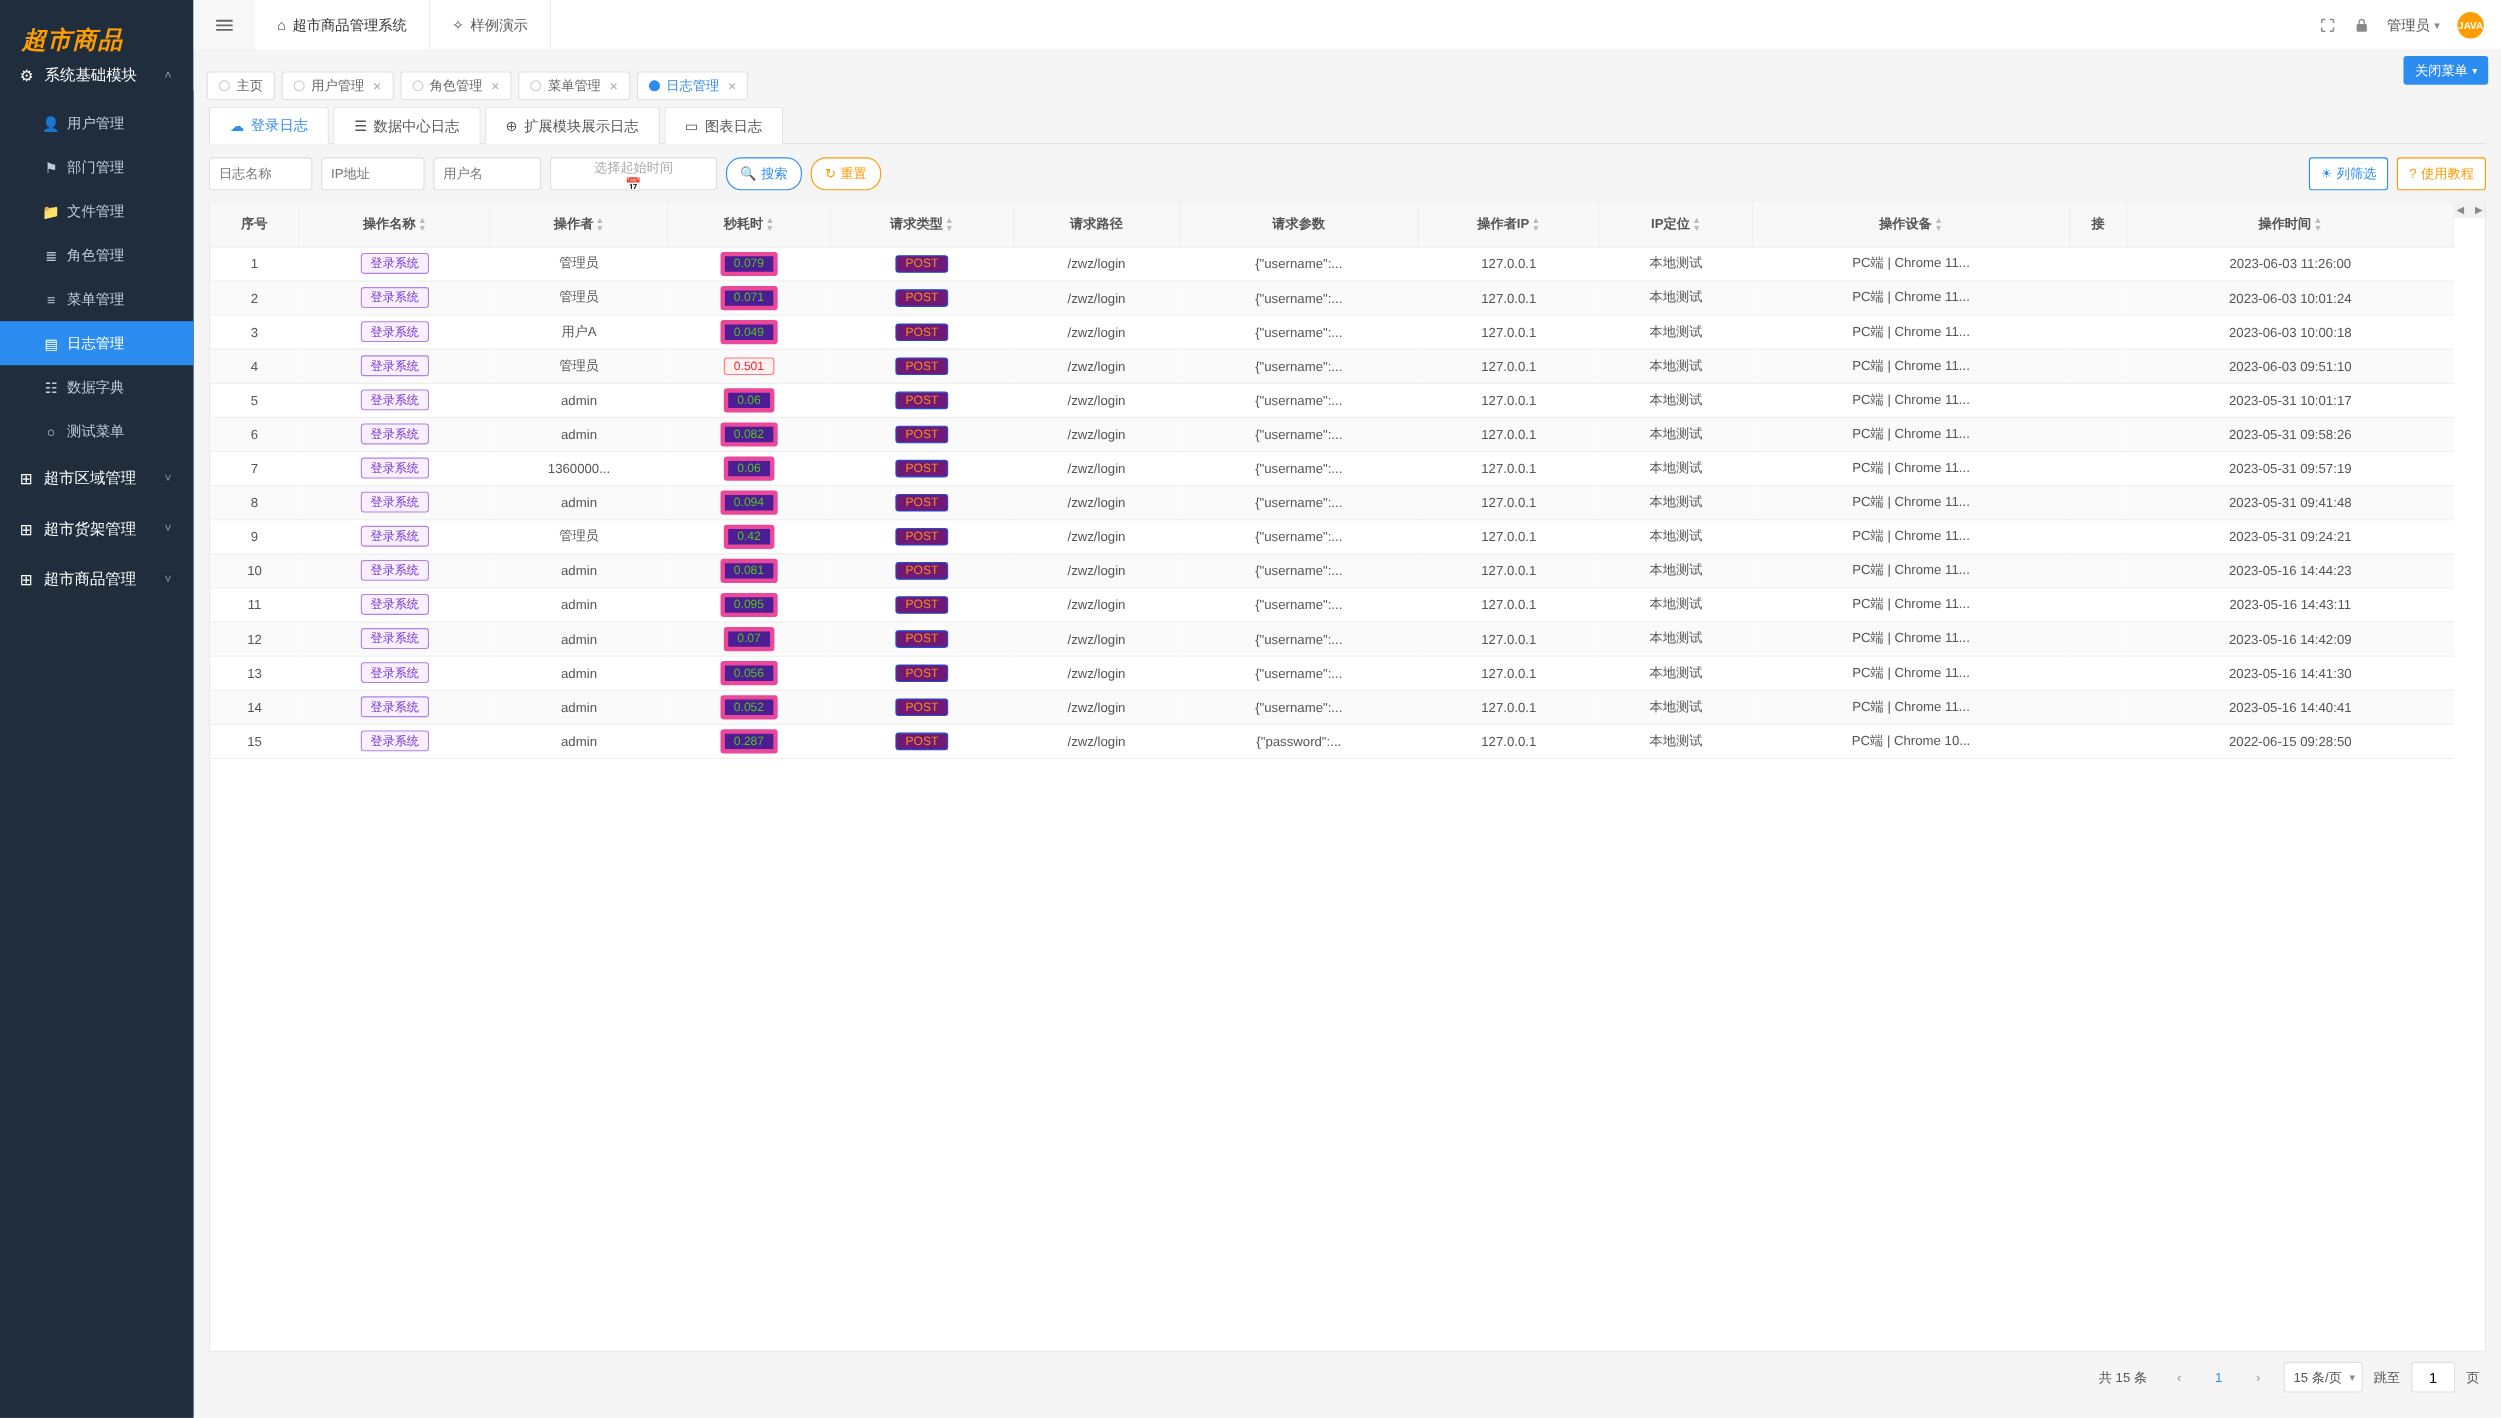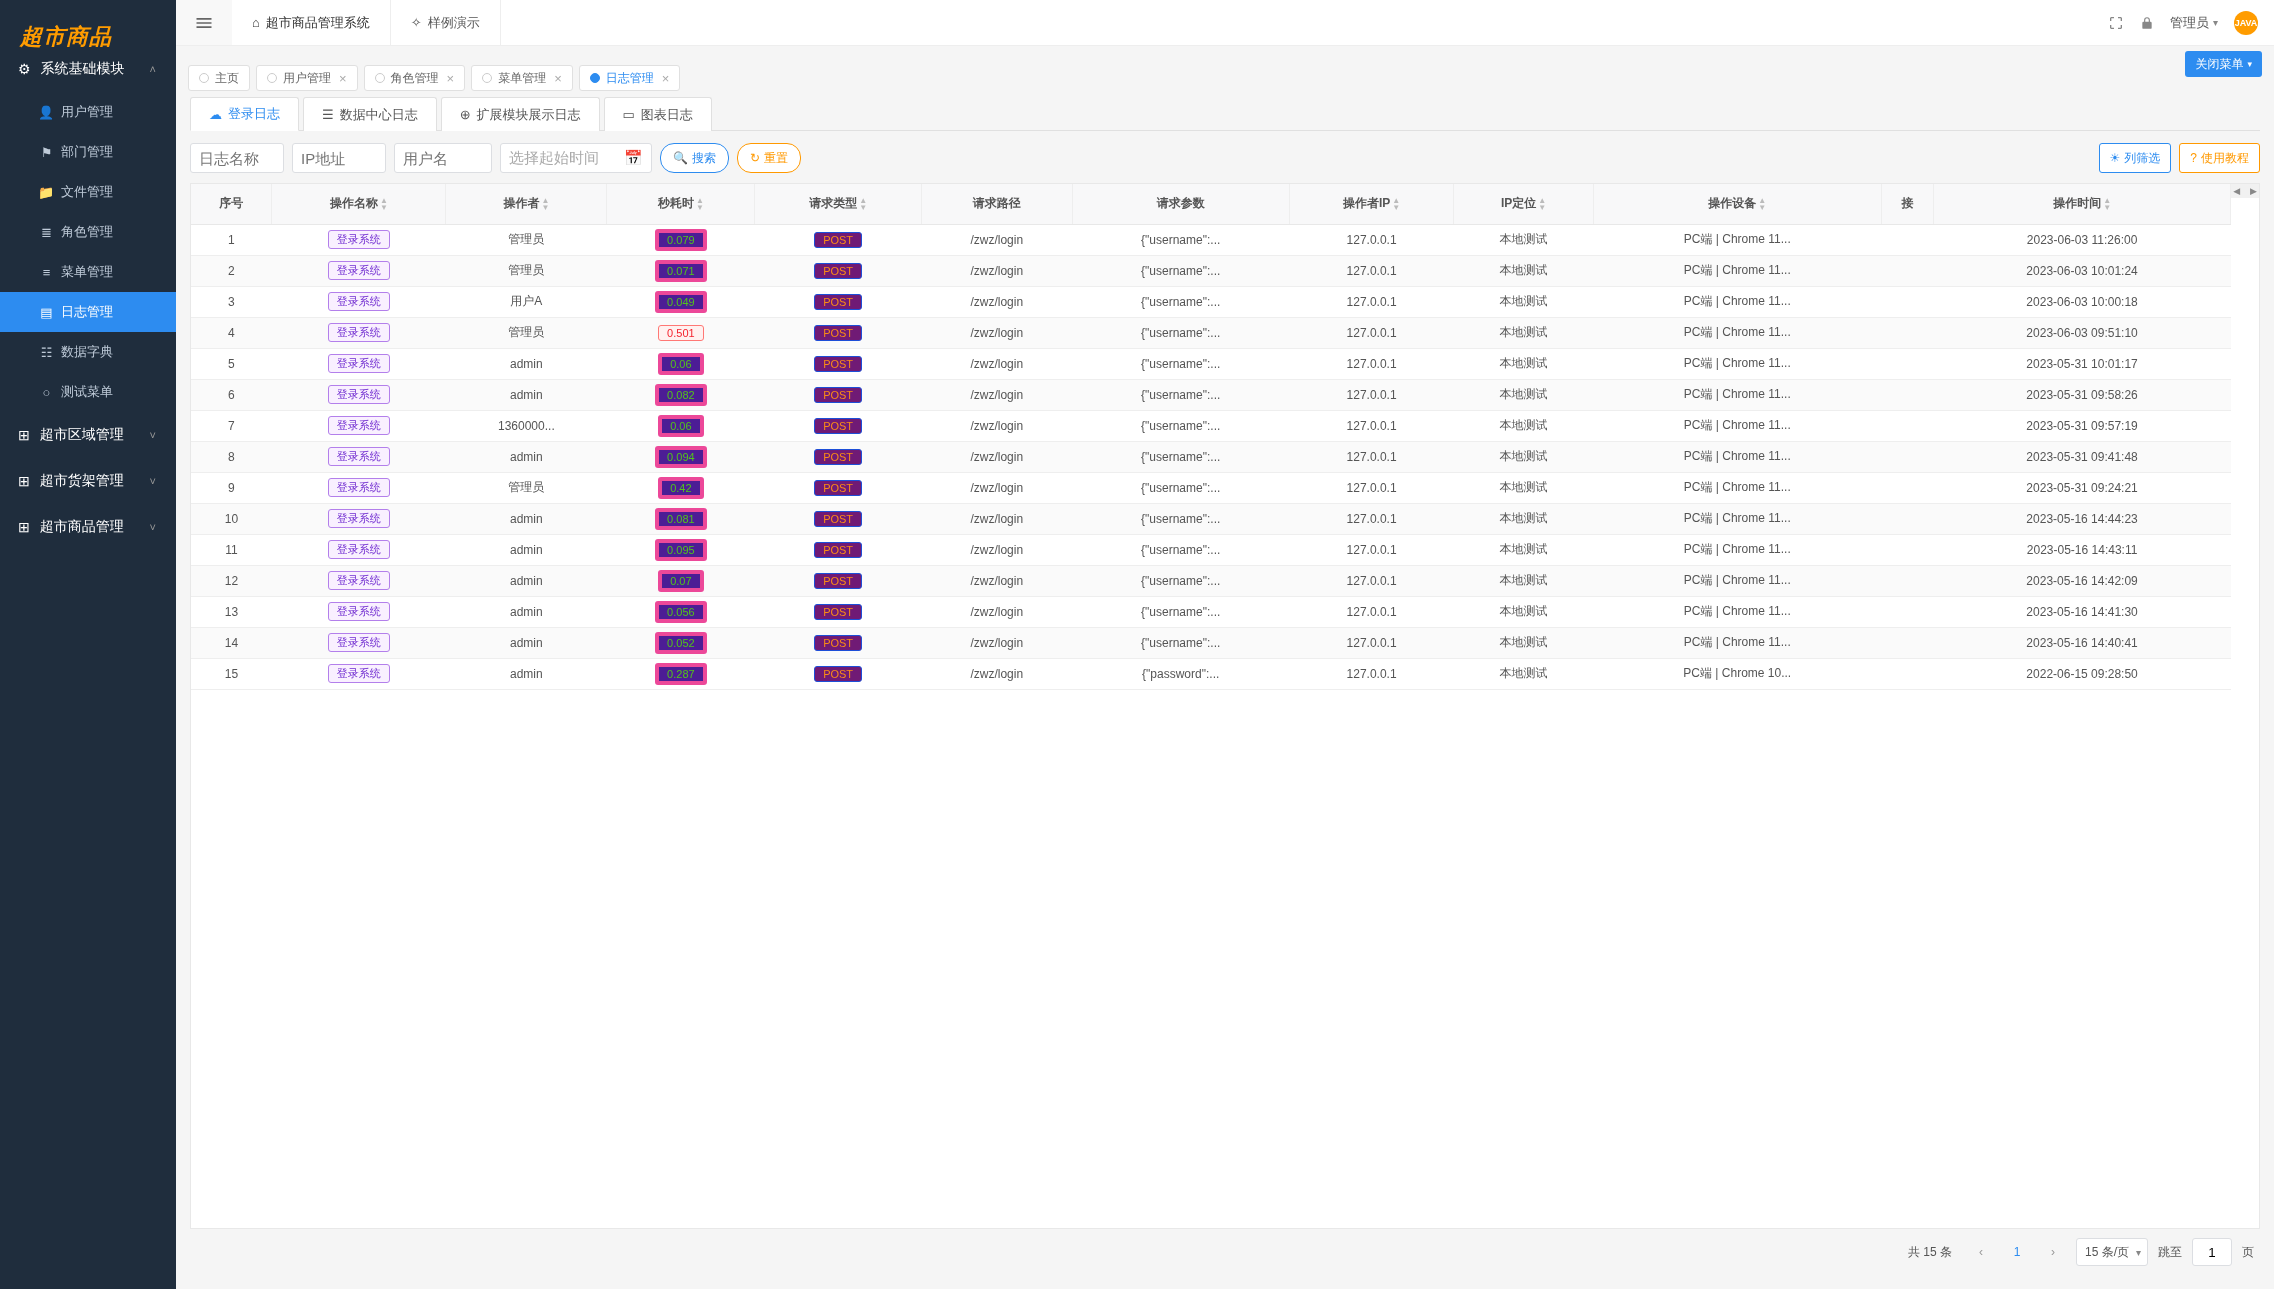--- a/index.html
+++ b/index.html
@@ -43,24 +43,24 @@
 .close-menu-btn { margin-left: auto; background: #2d8cf0; color: #fff; height: 26px; padding: 0 10px; border: none; border-radius: 3px; font-size: 12px; cursor: pointer; display: flex; align-items: center; gap: 4px; }
 
 
 .content { flex: 1; padding: 14px; overflow: hidden; display: flex; flex-direction: column; }
 .content-tabs { display: flex; border-bottom: 1px solid #e0e0e0; }
 .content-tab { height: 34px; padding: 0 18px; background: #fff; border: 1px solid #e0e0e0; border-bottom: none; margin-right: 4px; border-radius: 3px 3px 0 0; display: flex; align-items: center; gap: 6px; font-size: 13px; color: #555; cursor: pointer; position: relative; top: 1px; }
 .content-tab.active { color: #2d8cf0; border-bottom: 1px solid #fff; }
 .content-tab .ct-icon { font-size: 13px; }
 
 .filters { display: flex; gap: 8px; padding: 12px 0 10px; align-items: center; }
-.filters input, .filters .date-picker { height: 30px; border: 1px solid #dcdee2; border-radius: 3px; padding: 0 8px; font-size: 15px; color: #555; background: #fff; }
+.filters input, .filters .date-picker { height: 30px; border: 1px solid #dcdee2; border-radius: 3px; padding: 0 8px; font-size: 12px; color: #555; background: #fff; }
 .filters input { width: 94px; }
 .filters input.w110 { width: 98px; }
-.filters .date-picker { width: 152px; display: flex; align-items: center; justify-content: space-between; color: #aaa; }
+.filters .date-picker { width: 152px; display: flex; align-items: center; justify-content: space-between; color: #aaa; flex-direction: column; }
 .btn { height: 30px; padding: 0 12px; border-radius: 14px; font-size: 12px; cursor: pointer; display: inline-flex; align-items: center; gap: 4px; background: #fff; }
 .btn-primary-ghost { border: 1px solid #2d8cf0; color: #2d8cf0; }
 .btn-warning-ghost { border: 1px solid #ff9900; color: #ff9900; }
 .btn-rect { border-radius: 3px; padding: 0 10px; }
 .filters-right { margin-left: auto; display: flex; gap: 8px; }
 
 
 .table-wrap { flex: 1; overflow: hidden; display: flex; border: 1px solid #e8e8e8; background: #fff; }
 .table-scroll { flex: 1; overflow: auto; }
 table { width: 100%; min-width: 1200px; border-collapse: collapse; font-size: 12px; }

